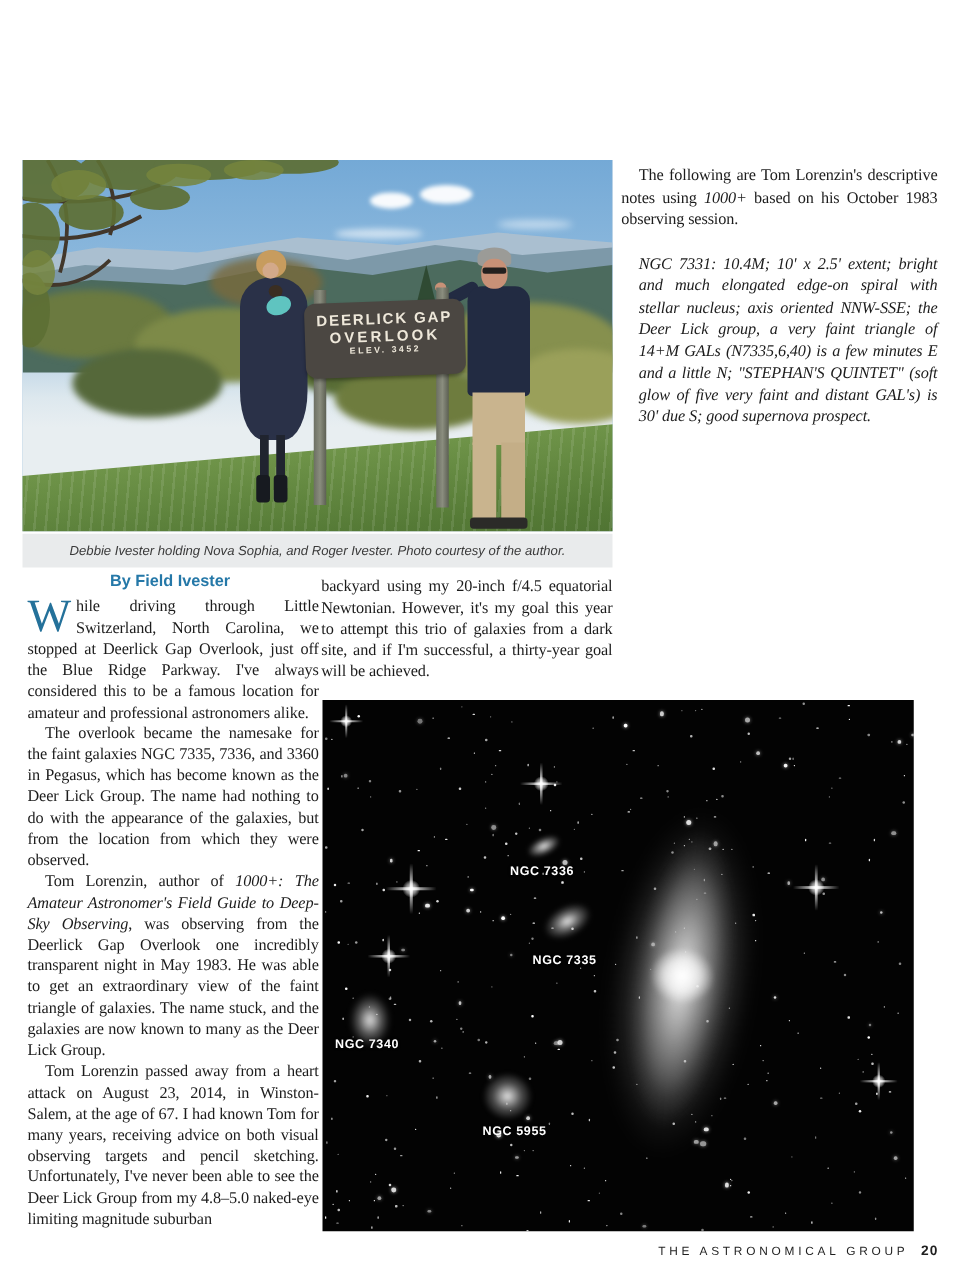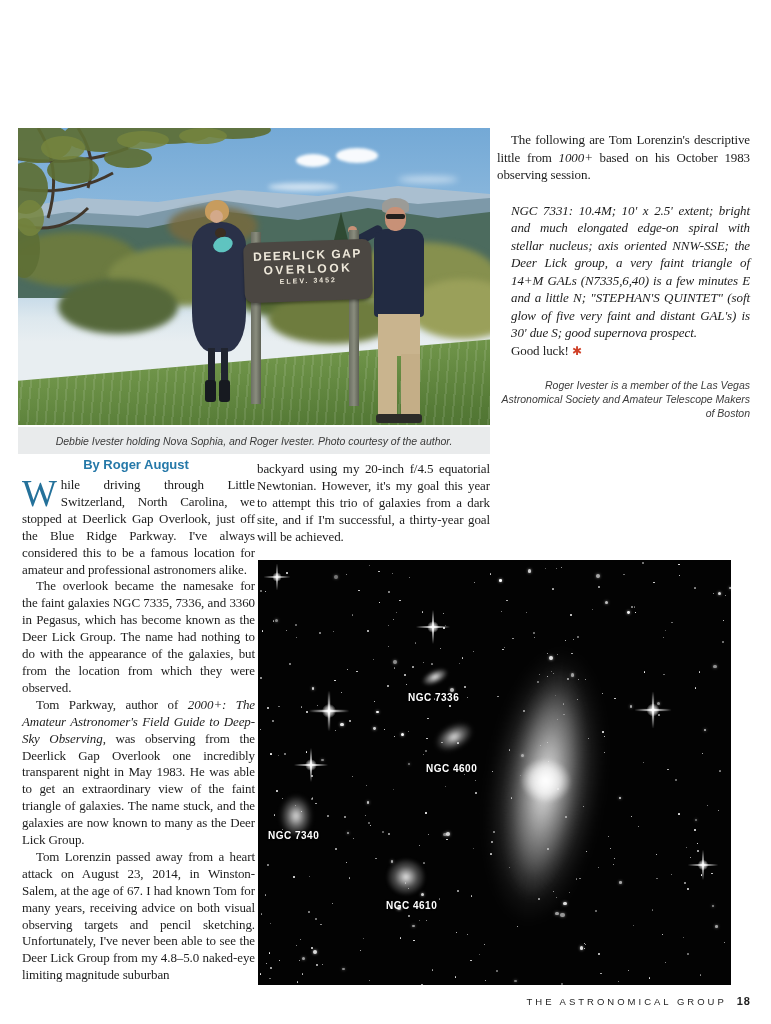--- a/index.html
+++ b/index.html
@@ -214,38 +214,36 @@
       <ellipse cx="12" cy="90" rx="14" ry="18"></ellipse>
         <ellipse cx="185" cy="8" rx="24" ry="8"></ellipse>
     </g>
   </svg>
 </div>
 
 <div class="caption-bar">
   <span>Debbie Ivester holding Nova Sophia, and Roger Ivester. Photo courtesy of the author.</span>
 </div>
 
-<div class="byline">By Roger August</div>
+<div class="byline">By Field Ivester</div>
 
 <div class="bodycol col1">
   <p class="first"><span class="dropcap">W</span><span>hile driving through Little Switzerland, North Carolina, we stopped at Deerlick Gap Overlook, just off the Blue Ridge Parkway. I've always considered this to be a famous location for amateur and professional astronomers alike.</span></p>
   <p>The overlook became the namesake for the faint galaxies NGC 7335, 7336, and 3360 in Pegasus, which has become known as the Deer Lick Group. The name had nothing to do with the appearance of the galaxies, but from the location from which they were observed.</p>
-  <p><span>Tom Parkway, author of </span><span class="it">2000+: The Amateur Astronomer's Field Guide to Deep-Sky Observing</span><span>, was observing from the Deerlick Gap Overlook one incredibly transparent night in May 1983. He was able to get an extraordinary view of the faint triangle of galaxies. The name stuck, and the galaxies are now known to many as the Deer Lick Group.</span></p>
+  <p><span>Tom Lorenzin, author of </span><span class="it">1000+: The Amateur Astronomer's Field Guide to Deep-Sky Observing</span><span>, was observing from the Deerlick Gap Overlook one incredibly transparent night in May 1983. He was able to get an extraordinary view of the faint triangle of galaxies. The name stuck, and the galaxies are now known to many as the Deer Lick Group.</span></p>
   <p>Tom Lorenzin passed away from a heart attack on August 23, 2014, in Winston-Salem, at the age of 67. I had known Tom for many years, receiving advice on both visual observing targets and pencil sketching. Unfortunately, I've never been able to see the Deer Lick Group from my 4.8–5.0 naked-eye limiting magnitude suburban</p>
 </div>
 
 <div class="bodycol col2">
   <p class="first">backyard using my 20-inch f/4.5 equatorial Newtonian. However, it's my goal this year to attempt this trio of galaxies from a dark site, and if I'm successful, a thirty-year goal will be achieved.</p>
 </div>
 
 <div class="sidebar">
-  <p class="lead"><span>The following are Tom Lorenzin's descriptive little from </span><span class="it">1000+</span><span> based on his October 1983 observing session.</span></p>
+  <p class="lead"><span>The following are Tom Lorenzin's descriptive notes using </span><span class="it">1000+</span><span> based on his October 1983 observing session.</span></p>
   <p class="quote">NGC 7331: 10.4M; 10' x 2.5' extent; bright and much elongated edge-on spiral with stellar nucleus; axis oriented NNW-SSE; the Deer Lick group, a very faint triangle of 14+M GALs (N7335,6,40) is a few minutes E and a little N; "STEPHAN'S QUINTET" (soft glow of five very faint and distant GAL's) is 30' due S; good supernova prospect.</p>
-  <p class="goodluck"><span>Good luck!</span> <span class="star-mark">✱</span></p>
-  <p class="bio">Roger Ivester is a member of the Las Vegas Astronomical Society and Amateur Telescope Makers of Boston</p>
 </div>
 
 <div class="galaxy">
   <div class="stars" style="position:absolute;inset:0;">
       <i style="left: 76.1%; top: 98.99%; width: 1.49px; height: 1.49px; opacity: 0.65;"></i>
       <i style="left: 42.15%; top: 42.91%; width: 1.68px; height: 1.68px; opacity: 0.83;"></i>
       <i style="left: 23.42%; top: 98.87%; width: 1.17px; height: 1.17px; opacity: 0.63;"></i>
       <i style="left: 3.18%; top: 14.22%; width: 1.4px; height: 1.4px; opacity: 0.66;"></i>
       <i style="left: 3.31%; top: 59.86%; width: 1.68px; height: 1.68px; opacity: 0.8;"></i>
       <i style="left: 78.76%; top: 60.31%; width: 1.08px; height: 1.08px; opacity: 0.93;"></i>
@@ -609,20 +607,20 @@
   <div class="fuzz g7340"></div>
   <div class="fuzz g7337"></div>
 
   <div class="g7331">
     <div class="halo"></div>
       <div class="disk"></div>
       <div class="core"></div>
   </div>
 
   <div class="glabel lb-7336">NGC 7336</div>
-  <div class="glabel lb-7335">NGC 4600</div>
+  <div class="glabel lb-7335">NGC 7335</div>
   <div class="glabel lb-7340">NGC 7340</div>
-  <div class="glabel lb-7337">NGC 4610</div>
+  <div class="glabel lb-7337">NGC 5955</div>
 </div>
 
 <div class="footer">
-  <span>THE ASTRONOMICAL GROUP</span><span class="pagenum">18</span>
+  <span>THE ASTRONOMICAL GROUP</span><span class="pagenum">20</span>
 </div>
 
 </body></html>

